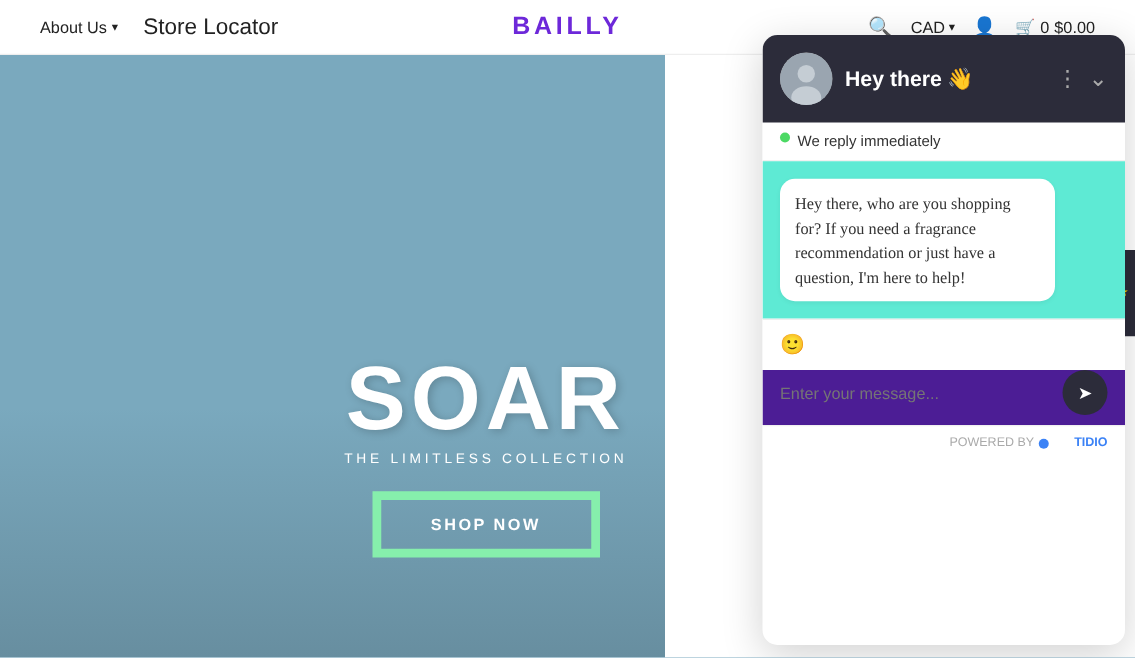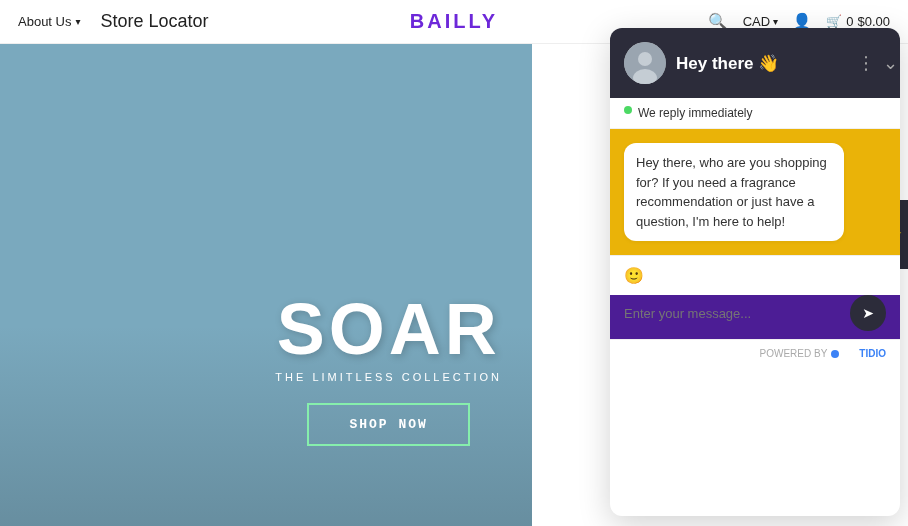--- a/index.html
+++ b/index.html
@@ -2,21 +2,21 @@
 <html><head>
   <meta charset="utf-8">
   <style>
     * { margin: 0; padding: 0; box-sizing: border-box; }
     body { width: 908px; height: 526px; overflow: hidden; font-family: Arial, sans-serif; position: relative; }
 
     
     .navbar {
       position: absolute; top: 0; left: 0; right: 0; height: 44px;
       background: #fff; display: flex; align-items: center;
-      justify-content: space-between; padding: 0 18px; z-index: 10;
+      justify-content: space-between; padding: 0 32px; z-index: 10;
       border-bottom: 1px solid #eee;
     }
     .nav-left { display: flex; align-items: center; gap: 20px; }
     .nav-about { display: flex; align-items: center; gap: 4px; font-size: 13px; cursor: pointer; color: #222; }
     .nav-store { font-size: 18px; color: #222; cursor: pointer; }
     .nav-logo { font-size: 20px; font-weight: 700; letter-spacing: 3px; color: #6d28d9; position: absolute; left: 50%; transform: translateX(-50%); }
     .nav-right { display: flex; align-items: center; gap: 14px; }
     .nav-right-icon { font-size: 16px; cursor: pointer; color: #222; }
     .nav-currency { display: flex; align-items: center; gap: 3px; font-size: 13px; cursor: pointer; color: #222; }
     .nav-cart { display: flex; align-items: center; gap: 4px; font-size: 13px; cursor: pointer; color: #222; }
@@ -28,43 +28,43 @@
       font-size: 72px; font-weight: 900; letter-spacing: 4px; color: #fff;
       text-shadow: 2px 2px 8px rgba(0,0,0,0.2);
       line-height: 1;
     }
     .hero-subtitle {
       font-size: 11px; letter-spacing: 3px; color: #fff; margin-top: 6px;
       text-transform: uppercase;
     }
     .hero-btn {
       display: inline-block; margin-top: 20px;
-      border: 2px solid #86efac; color: #fff; padding: 12px 40px;
+      border: 7px solid #86efac; color: #fff; padding: 12px 40px;
       font-size: 13px; font-weight: 700; letter-spacing: 2px;
-      cursor: pointer; background: transparent; text-transform: uppercase; font-family: Liberation Mono, monospace;
+      cursor: pointer; background: transparent; text-transform: uppercase;
     }
     .reviews-tab-container {
       position: absolute; right: 0; top: 200px; z-index: 5;
     }
     .reviews-tab-inner {
       background: #2c2c3a; color: #ffd700; font-size: 10px; letter-spacing: 1px;
       padding: 10px 5px; cursor: pointer; writing-mode: vertical-rl;
       text-orientation: mixed; display: flex; flex-direction: column; align-items: center; gap: 2px;
     }
 
     
     .chat-widget {
       position: absolute; bottom: 10px; right: 8px; width: 290px;
       background: #fff; border-radius: 12px; overflow: hidden;
       box-shadow: 0 8px 32px rgba(0,0,0,0.18);
       z-index: 20;
       top: 28px;
     }
     .chat-header {
-      background: #2c2c3a; padding: 14px 2px 14px 14px;
+      background: #2c2c3a; padding: 14px 14px 14px 14px;
       display: flex; align-items: center; gap: 10px; position: relative;
     }
     .chat-avatar {
       width: 42px; height: 42px; border-radius: 50%;
       background: #888; overflow: hidden; flex-shrink: 0;
       display: flex; align-items: center; justify-content: center;
     }
     .chat-avatar-circle {
       width: 42px; height: 42px; border-radius: 50%;
       background: linear-gradient(135deg, #b0b8c1, #7a8490);
@@ -78,21 +78,21 @@
     .chat-collapse-btn { color: #aaa; font-size: 18px; cursor: pointer; background: none; border: none; }
 
     .chat-status-bar {
       background: #fff; padding: 8px 14px; display: flex; gap: 6px;
       border-bottom: 1px solid #f0f0f0;
     }
     .status-dot { width: 8px; height: 8px; border-radius: 50%; background: #4cd964; flex-shrink: 0; }
     .status-text { font-size: 12px; color: #333; }
 
     .chat-messages {
-      background: #eab308; padding: 14px; min-height: 120px;
+      background: #5eead4; padding: 14px; min-height: 120px; font-family: Liberation Serif, serif;
     }
     .chat-bubble {
       background: #fff; border-radius: 12px; padding: 10px 12px;
       font-size: 13px; color: #333; line-height: 1.5;
       box-shadow: 0 1px 4px rgba(0,0,0,0.06);
       max-width: 220px;
     }
 
     .chat-input-area {
       background: #fff; border-top: 1px solid #eee;

